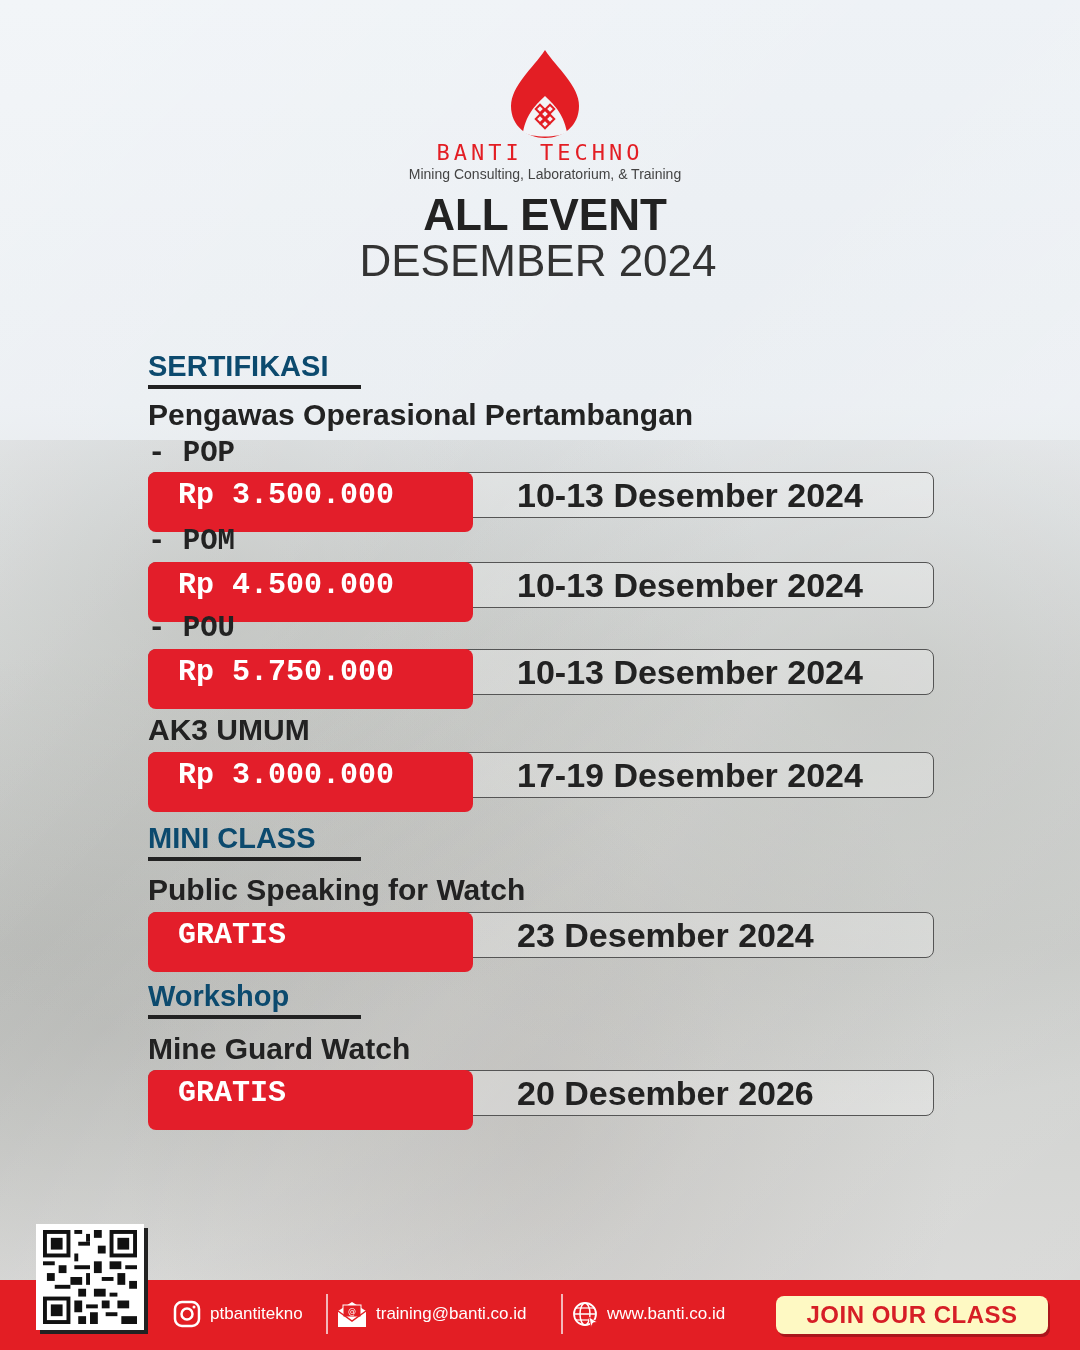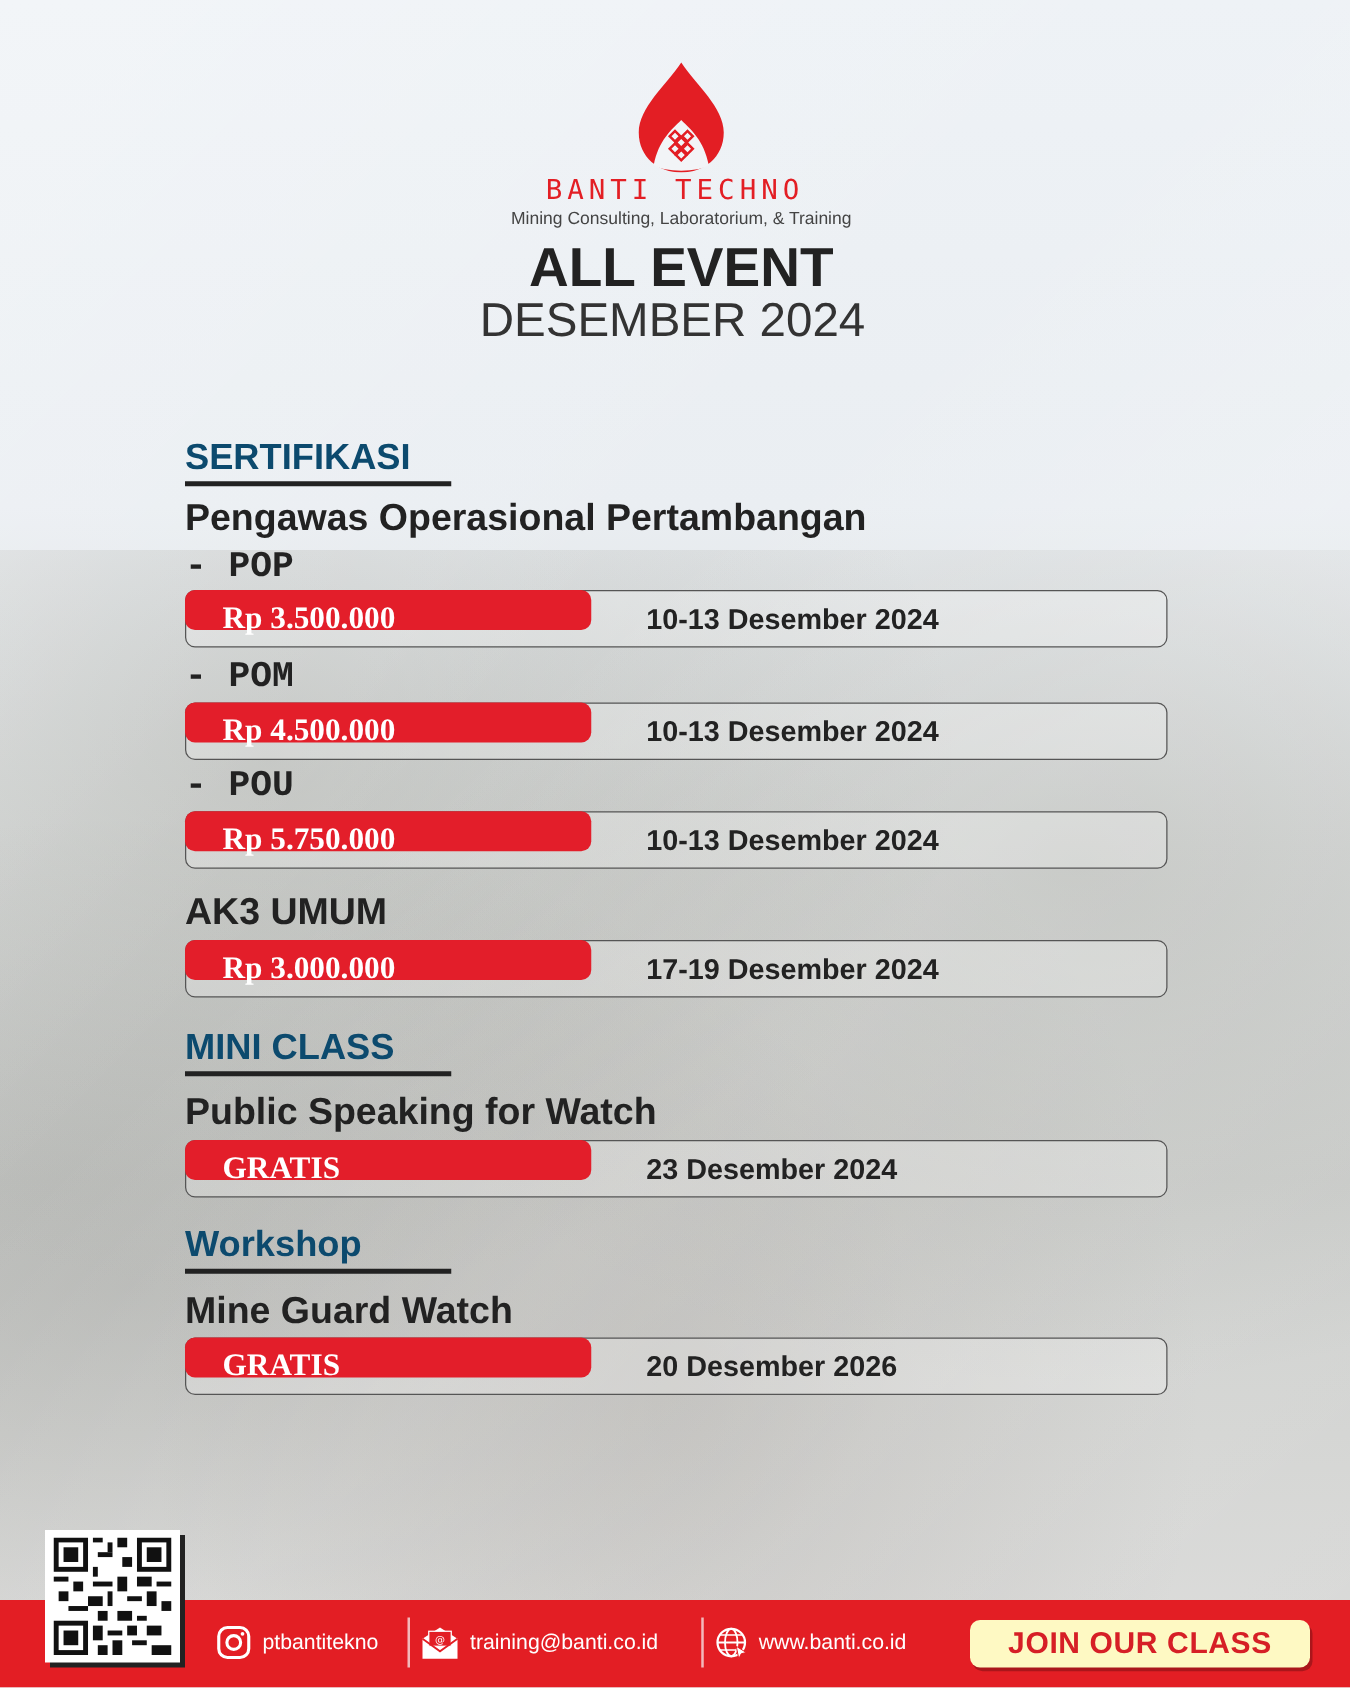--- a/index.html
+++ b/index.html
@@ -33,43 +33,43 @@
   .tagline {
     position: absolute; top: 166px; left: 0; width: 1090px; text-align: center;
     font-family: "Liberation Sans", sans-serif; font-size: 14px; color: #444;
   }
   .title {
     position: absolute; top: 190px; left: 0; width: 1090px; text-align: center;
     font-family: "Liberation Sans", sans-serif; font-weight: bold; font-size: 44px; color: #222;
   }
   .subtitle {
     position: absolute; top: 236px; left: 0; width: 1076px; text-align: center;
-    font-family: "Liberation Sans", sans-serif; font-size: 38px; color: #333; letter-spacing: 0px;
+    font-family: "Liberation Sans", sans-serif; font-size: 44px; color: #333; letter-spacing: 0px;
   }
   .content { position: absolute; left: 148px; top: 350px; width: 790px; }
   .abs { position: absolute; }
   .section-heading {
     font-family: "Liberation Sans", sans-serif; font-weight: bold; font-size: 29px; color: #0c4a6e;
     display: inline-block; padding-bottom: 2px; border-bottom: 4px solid #222;
   }
   .item-title { font-family: "Liberation Sans", sans-serif; font-weight: bold; font-size: 30px; color: #222; }
   .sub-item { font-family: Liberation Mono, monospace; font-weight: bold; font-size: 29px; color: #222; }
   .row {
     position: absolute; left: 0; width: 786px; height: 46px;
     border: 1.5px solid #555; border-radius: 8px; background: rgba(255,255,255,0.25);
   }
   .price {
-    position: absolute; left: -1px; top: -1px; width: 325px; height: 32px;
+    position: absolute; left: -1px; top: -1px; width: 325px; height: 60px;
     background: #e31e2a; border-radius: 8px;
-    color: #fff; font-family: Liberation Serif, serif; font-weight: bold; font-size: 25px;
+    color: #fff; font-family: Liberation Mono, monospace; font-weight: bold; font-size: 30px;
     padding-left: 30px; line-height: 46px;
   }
   .date {
     position: absolute; left: 368px; top: 0; height: 44px; line-height: 44px;
-    font-family: "Liberation Sans", sans-serif; font-weight: bold; font-size: 23px; color: #222;
+    font-family: "Liberation Sans", sans-serif; font-weight: bold; font-size: 34px; color: #222;
   }
   .footer {
     position: absolute; left: 0; top: 1280px; width: 1080px; height: 70px; background: #e31e24;
   }
   .qr {
     position: absolute; left: 36px; top: 1224px; width: 108px; height: 106px;
     background: #fff; box-shadow: 4px 4px 0 #222; padding: 6px;
   }
   .footer-item {
     position: absolute; top: 1300px; height: 28px; display: flex; align-items: center; gap: 8px;

